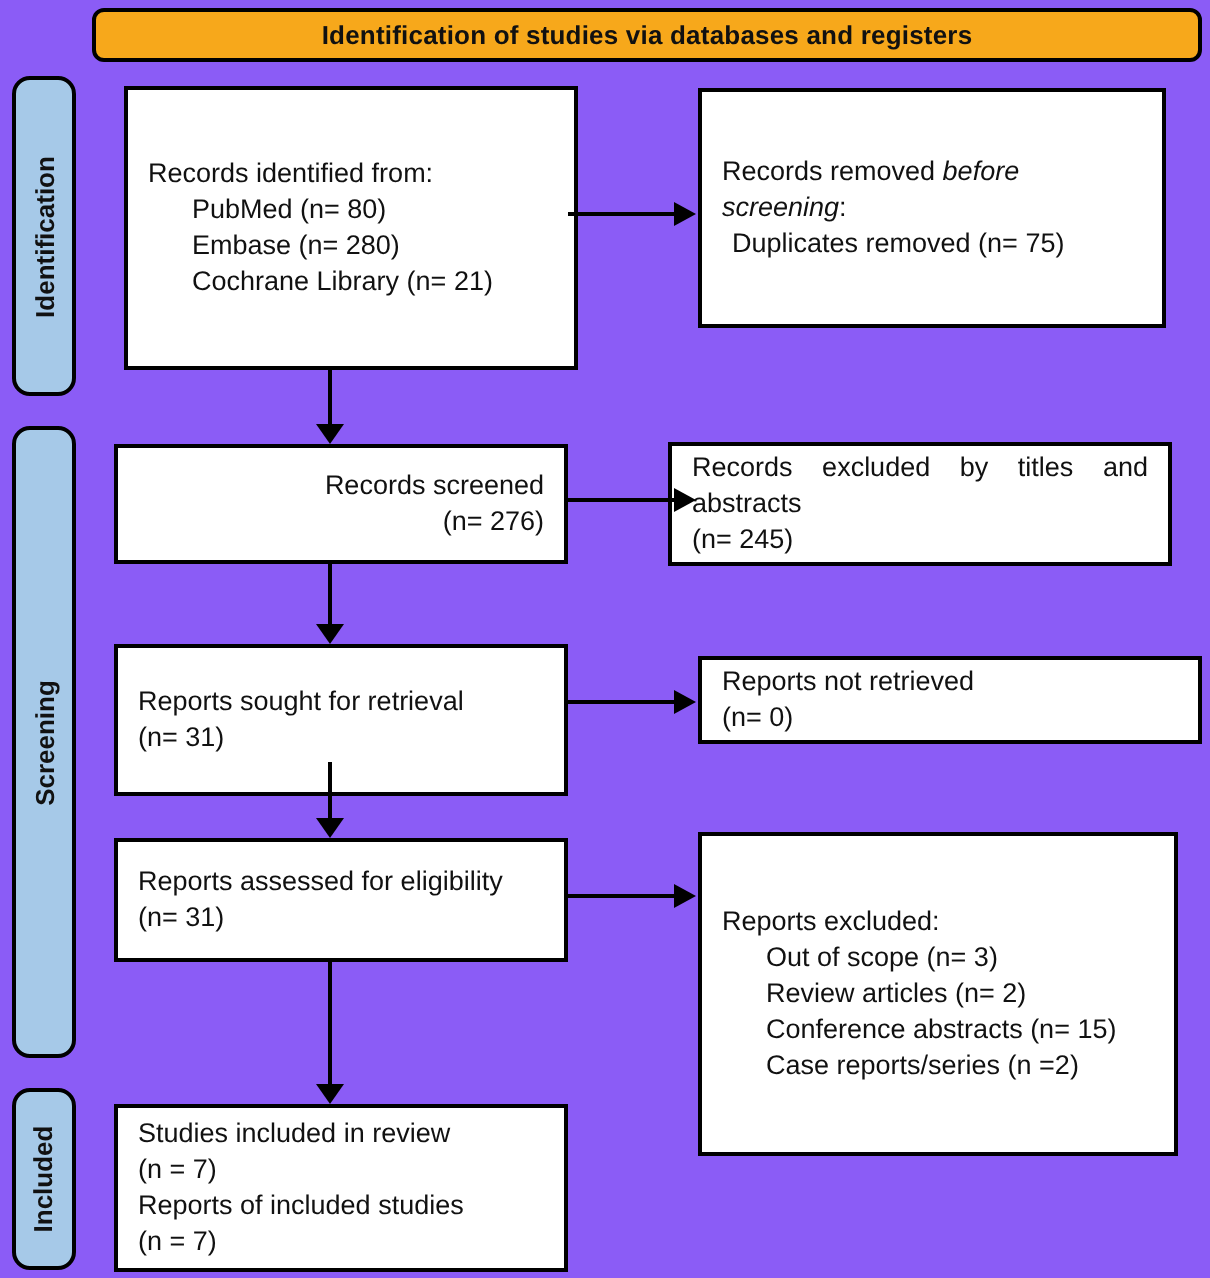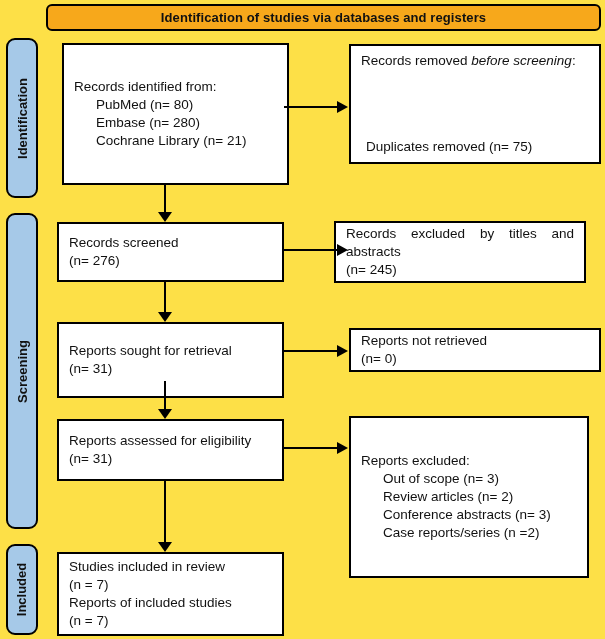--- a/index.html
+++ b/index.html
@@ -3,21 +3,21 @@
 <meta charset="utf-8">
 <style>
   * { margin: 0; padding: 0; box-sizing: border-box; }
   html, body { background: #ffffff; }
   body {
     width: 605px; height: 639px;
     font-family: "Liberation Sans", sans-serif;
     position: relative;
     color: #111;
   }
-  .canvas { position: absolute; left: 0; top: 0; width: 605px; height: 639px; background: #fde047; }
+  .canvas { position: absolute; left: 0; top: 0; width: 605px; height: 639px; background: #8b5cf6; }
 
   
   .hdr {
     position: absolute; left: 46px; top: 4px; width: 555px; height: 27px;
     background: var(--header-bg, #F7A81B);
     border: 2px solid #000; border-radius: 6px;
     display: flex; align-items: center; justify-content: center;
     font-weight: bold; font-size: 13px; letter-spacing: 0.1px;
   }
 
@@ -44,22 +44,22 @@
     background: #fff; border: 2px solid #000;
     font-size: 13.5px; line-height: 18px;
     display: flex; flex-direction: column; justify-content: center;
     padding: 6px 10px;
   }
   .box .indent { margin-left: 22px; }
   .box .indent-sm { margin-left: 5px; }
   .jst { text-align: justify; }
 
   .box-identified       { left: 62px;  top: 43px;  width: 227px; height: 142px; }
-  .box-removed          { left: 349px; top: 44px;  width: 252px; height: 120px; justify-content: space-between; }
-  .box-screened         { left: 57px;  top: 222px; width: 227px; height: 60px;  }
+  .box-removed          { left: 349px; top: 44px;  width: 234px; height: 120px; }
+  .box-screened         { left: 57px;  top: 222px; width: 227px; height: 60px; text-align: right;  }
   .box-excluded-titles  { left: 334px; top: 221px; width: 252px; height: 62px;  }
   .box-sought           { left: 57px;  top: 322px; width: 227px; height: 76px;  }
   .box-not-retrieved    { left: 349px; top: 328px; width: 252px; height: 44px;  }
   .box-assessed         { left: 57px;  top: 419px; width: 227px; height: 62px;  }
   .box-reports-excluded { left: 349px; top: 416px; width: 240px; height: 162px; }
   .box-included         { left: 57px;  top: 552px; width: 227px; height: 84px;  }
 
   
   .line-h { position: absolute; height: 2px; background: #000; }
   .line-v { position: absolute; width: 2px; background: #000; }
@@ -127,21 +127,21 @@
 
   <div class="box box-assessed">
     <div>Reports assessed for eligibility</div>
     <div>(n= 31)</div>
   </div>
 
   <div class="box box-reports-excluded">
     <div>Reports excluded:</div>
     <div class="indent">Out of scope (n= 3)</div>
     <div class="indent">Review articles (n= 2)</div>
-    <div class="indent">Conference abstracts (n= 3)</div>
+    <div class="indent">Conference abstracts (n= 15)</div>
     <div class="indent">Case reports/series (n =2)</div>
   </div>
 
   <div class="box box-included">
     <div>Studies included in review</div>
     <div>(n = 7)</div>
     <div>Reports of included studies</div>
     <div>(n = 7)</div>
   </div>
 

